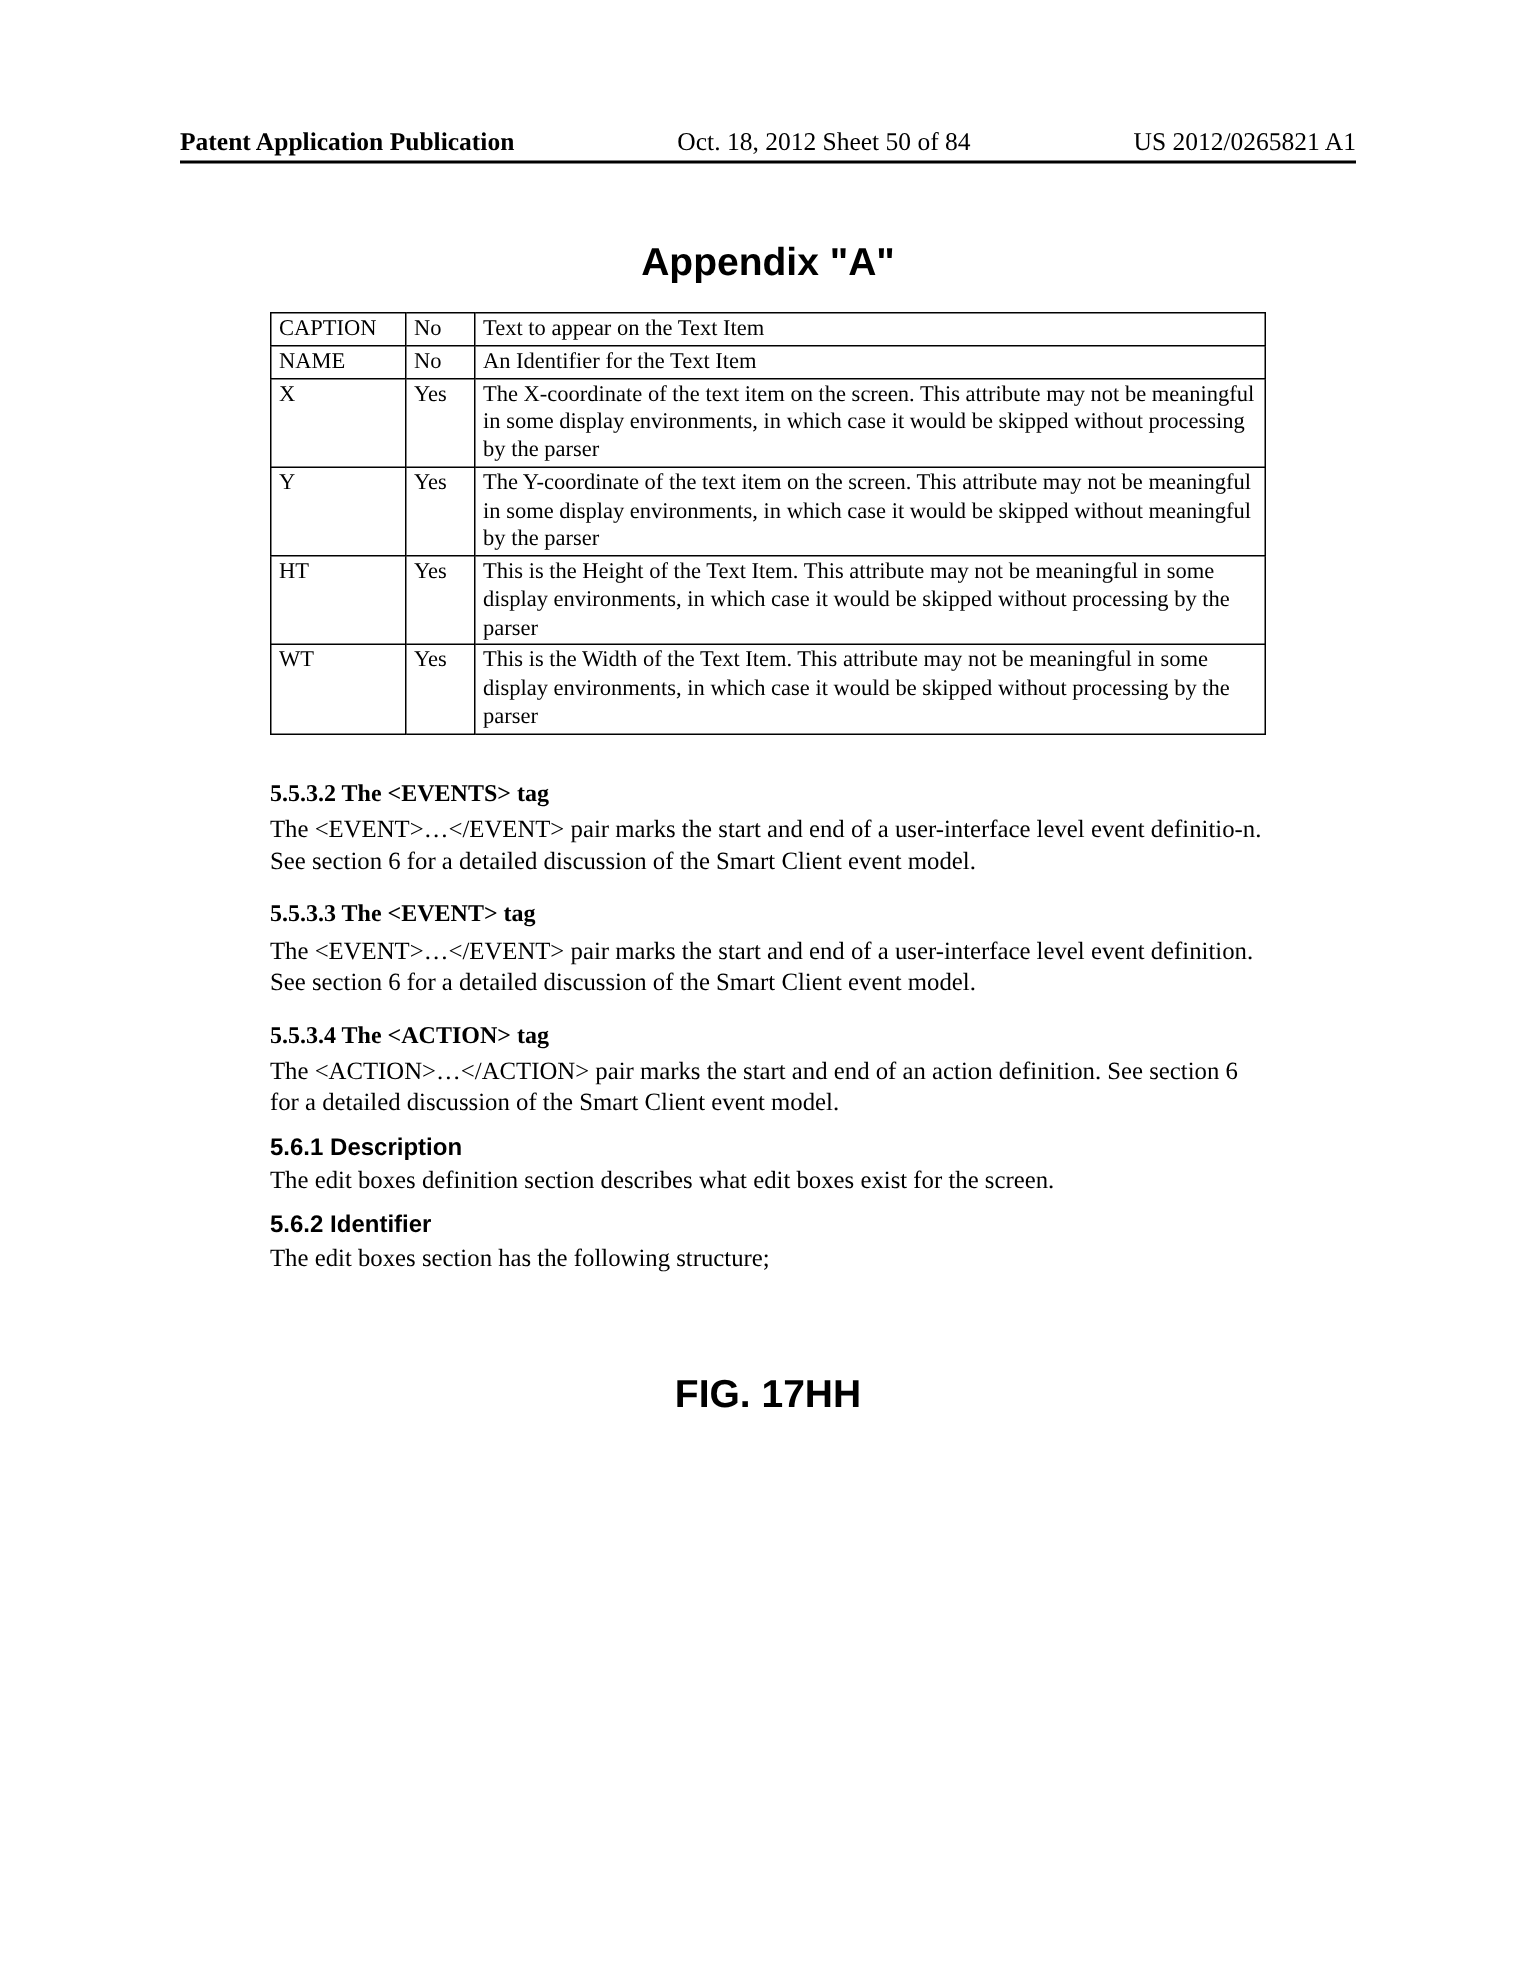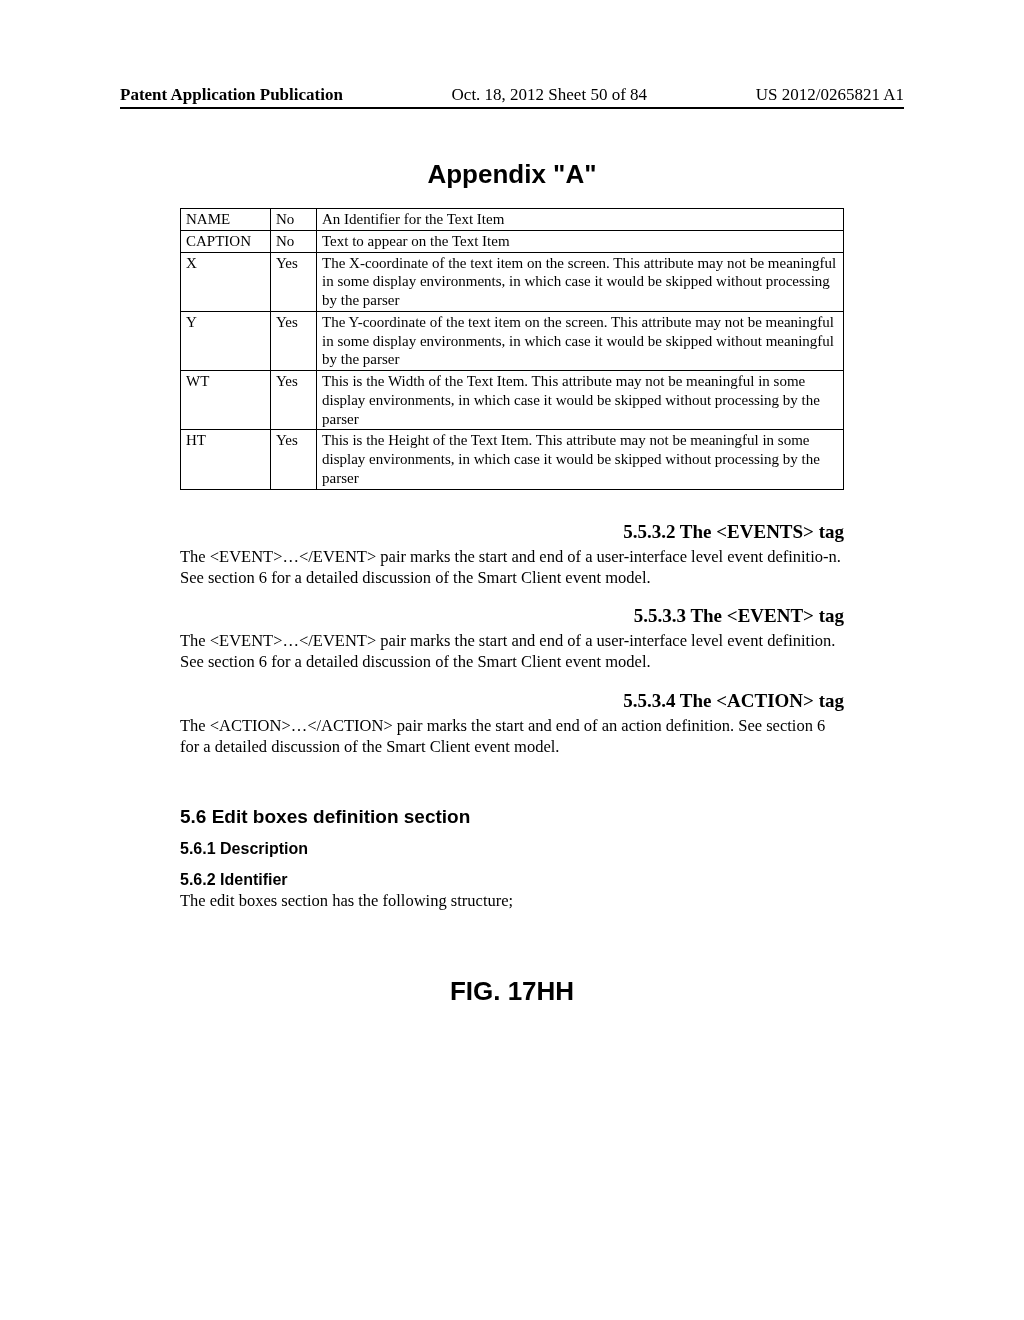--- a/index.html
+++ b/index.html
@@ -61,24 +61,23 @@
     .col-opt {
       width: 46px;
     }
     .content {
       margin: 0 60px;
       font-size: 16.5px;
       line-height: 1.28;
     }
     .sec-h {
       font-weight: bold;
-      font-size: 19px;
+      font-size: 16px;
       margin-top: 16px;
       margin-bottom: 2px;
-      text-align: right;
     }
     .sec-h2 {
       font-family: Arial, Helvetica, sans-serif;
       font-weight: bold;
       font-size: 19px;
       margin-top: 48px;
       margin-bottom: 4px;
     }
     .sec-h3 {
       font-family: Arial, Helvetica, sans-serif;
@@ -107,66 +106,66 @@
     <span class="header-left">Patent Application Publication</span>
     <span class="header-mid">Oct. 18, 2012  Sheet 50 of 84</span>
     <span class="header-right">US 2012/0265821 A1</span>
   </div>
 
   <div class="title">Appendix "A"</div>
 
   <table class="attr-table">
     <tbody>
       <tr>
+        <td class="col-name">CAPTION</td>
+        <td class="col-opt">No</td>
+        <td>Text to appear on the Text Item</td>
+      </tr>
+      <tr>
         <td class="col-name">NAME</td>
         <td class="col-opt">No</td>
         <td>An Identifier for the Text Item</td>
-      </tr>
-      <tr>
-        <td class="col-name">CAPTION</td>
-        <td class="col-opt">No</td>
-        <td>Text to appear on the Text Item</td>
       </tr>
       <tr>
         <td class="col-name">X</td>
         <td class="col-opt">Yes</td>
         <td>The X-coordinate of the text item on the screen. This attribute may not be meaningful in some display environments, in which case it would be skipped without processing by the parser</td>
       </tr>
       <tr>
         <td class="col-name">Y</td>
         <td class="col-opt">Yes</td>
         <td>The Y-coordinate of the text item on the screen. This attribute may not be meaningful in some display environments, in which case it would be skipped without meaningful by the parser</td>
       </tr>
       <tr>
+        <td class="col-name">HT</td>
+        <td class="col-opt">Yes</td>
+        <td>This is the Height of the Text Item. This attribute may not be meaningful in some display environments, in which case it would be skipped without processing by the parser</td>
+      </tr>
+      <tr>
         <td class="col-name">WT</td>
         <td class="col-opt">Yes</td>
         <td>This is the Width of the Text Item. This attribute may not be meaningful in some display environments, in which case it would be skipped without processing by the parser</td>
-      </tr>
-      <tr>
-        <td class="col-name">HT</td>
-        <td class="col-opt">Yes</td>
-        <td>This is the Height of the Text Item. This attribute may not be meaningful in some display environments, in which case it would be skipped without processing by the parser</td>
       </tr>
     </tbody>
   </table>
 
   <div class="content">
 
     <div class="sec-h">5.5.3.2  The &lt;EVENTS&gt; tag</div>
     <p class="body-p">The &lt;EVENT&gt;…&lt;/EVENT&gt; pair marks the start and end of a user-interface level event definitio-n. See section 6 for a detailed discussion of the Smart Client event model.</p>
 
     <div class="sec-h">5.5.3.3  The &lt;EVENT&gt; tag</div>
     <p class="body-p">The &lt;EVENT&gt;…&lt;/EVENT&gt; pair marks the start and end of a user-interface level event definition. See section 6 for a detailed discussion of the Smart Client event model.</p>
 
     <div class="sec-h">5.5.3.4  The &lt;ACTION&gt; tag</div>
     <p class="body-p">The &lt;ACTION&gt;…&lt;/ACTION&gt; pair marks the start and end of an action definition. See section 6 for a detailed discussion of the Smart Client event model.</p>
 
-    <div class="sec-h2">5.6  Edit boxes definition section</div>
 
     <div class="sec-h3">5.6.1  Description</div>
+    <p class="body-p">The edit boxes definition section describes what edit boxes exist for the screen.</p>
 
     <div class="sec-h3">5.6.2  Identifier</div>
     <p class="body-p">The edit boxes section has the following structure;</p>
 
     <div class="fig-label">FIG. 17HH</div>
 
   </div>
 
 </div>
 

